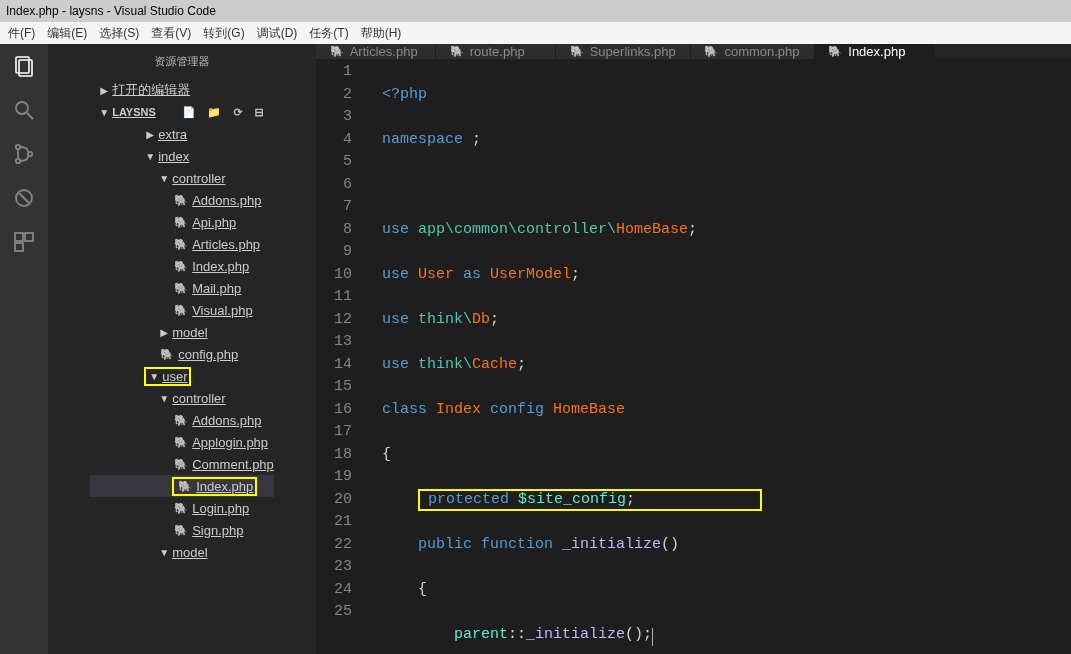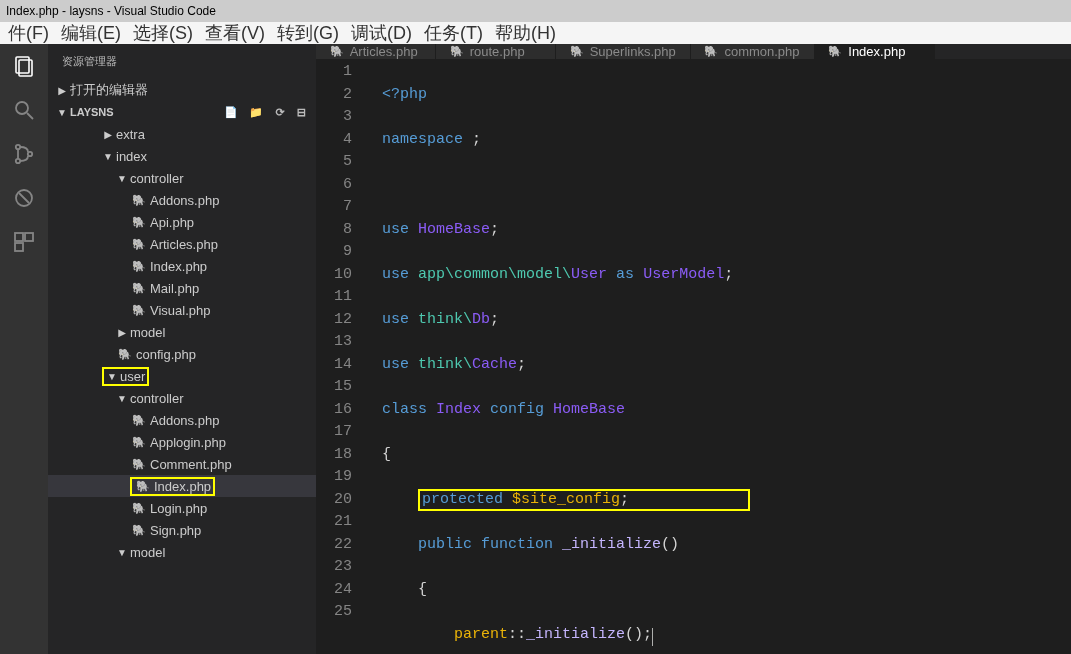--- a/index.html
+++ b/index.html
@@ -1,61 +1,61 @@
 <!DOCTYPE html>
 <html><head>
 <meta charset="utf-8">
 <style>
 * { margin: 0; padding: 0; box-sizing: border-box; }
 body { font-family: "Segoe UI", "Microsoft YaHei", sans-serif; font-size: 13px; background: #1e1e1e; color: #ccc; overflow: hidden; width: 1071px; height: 654px; }
 
 .title-bar { height: 22px; background: #ccc; color: #000; padding: 2px 6px; font-size: 12px; display: flex; align-items: center; }
-.menu-bar { height: 22px; background: #f5f5f5; color: #333; display: flex; align-items: center; padding: 0 4px; font-size: 18px; gap: 4px; }
+.menu-bar { height: 22px; background: #f5f5f5; color: #333; display: flex; align-items: center; padding: 0 4px; font-size: 12px; gap: 4px; }
 .menu-item { padding: 2px 4px; cursor: pointer; }
 
 .main { display: flex; height: calc(654px - 44px); }
 
 .activity-bar { width: 48px; background: #333; display: flex; flex-direction: column; align-items: center; padding-top: 8px; gap: 16px; }
 .activity-icon { width: 28px; height: 28px; display: flex; align-items: center; justify-content: center; color: #858585; cursor: pointer; }
 .activity-icon.active { color: #fff; }
 .activity-icon svg { width: 24px; height: 24px; }
 
-.sidebar { width: 268px; background: #252526; display: flex; flex-direction: column; }
+.sidebar { width: 268px; background: #252526; display: flex; flex-direction: column; align-items: center; }
 .sidebar-header { height: 35px; padding: 0 14px; display: flex; align-items: center; justify-content: space-between; font-size: 11px; color: #bbb; text-transform: uppercase; }
 .sidebar-actions { display: flex; gap: 12px; color: #bbb; }
 .tree { flex: 1; overflow: auto; font-size: 13px; color: #ccc; }
 .tree-row { display: flex; align-items: center; height: 22px; cursor: pointer; white-space: nowrap; }
 .tree-row.selected { background: #37373d; }
 .tree-row.header { font-weight: bold; text-transform: uppercase; font-size: 11px; color: #ccc; }
 .tree-arrow { width: 12px; display: inline-flex; justify-content: center; color: #ccc; font-size: 10px; }
 .tree-icon { width: 18px; display: inline-flex; justify-content: center; }
-.tree-label { padding-left: 2px; }
+.tree-label { padding-left: 2px; text-decoration: underline; }
 .php-icon { color: #8993be; font-size: 11px; }
 .hl-box { border: 2px solid yellow; display: inline-flex; align-items: center; padding: 0 2px; }
 
 .editor-area { flex: 1; display: flex; flex-direction: column; background: #1e1e1e; }
 .tab-bar { height: 35px; background: #252526; display: flex; align-items: stretch; }
 .tab { display: flex; align-items: center; padding: 0 14px; gap: 6px; color: #8a8a8a; background: #2d2d2d; border-right: 1px solid #1e1e1e; cursor: pointer; font-size: 13px; min-width: 120px; }
 .tab.active { background: #1e1e1e; color: #fff; }
 .tab-icon { color: #8993be; }
 
 .code-area { flex: 1; display: flex; font-family: Consolas, "Courier New", monospace; font-size: 15px; line-height: 22.5px; }
 .gutter { width: 54px; text-align: right; color: #858585; padding-right: 18px; padding-top: 2px; user-select: none; }
 .gutter div { height: 22.5px; }
 .code { flex: 1; padding-top: 2px; white-space: pre; color: #d4d4d4; position: relative; }
 .code-line { height: 22.5px; display: flex; align-items: flex-end; padding-left: 12px; }
 
 .tk-kw { color: #569cd6; }
 .tk-ns { color: #4ec9b0; }
 .tk-fn { color: #c4b5fd; }
-.tk-var { color: #eab308; }
+.tk-var { color: #5eead4; }
 .tk-pun { color: #d4d4d4; }
-.tk-cls { color: #8b5cf6; }
-
-.line-hl { border: 2px solid yellow; padding: 0 2px; display: inline-flex; align-items: center; height: 22px; margin-top: 47px; }
+.tk-cls { color: #f97316; }
+
+.line-hl { border: 2px solid yellow; padding: 0 8px; display: inline-flex; align-items: center; height: 22px; margin-top: 47px; }
 .cursor { display: inline-block; width: 1px; height: 18px; background: #aeafad; vertical-align: middle; }
 </style>
 </head>
 <body>
 
 <div class="title-bar">
   <span>Index.php - laysns - Visual Studio Code</span>
 </div>
 
 <div class="menu-bar">
@@ -264,22 +264,22 @@
           <div>21</div>
           <div>22</div>
           <div>23</div>
           <div>24</div>
           <div>25</div>
         </div>
       <div class="code">
 <div class="code-line"><span class="tk-kw">&lt;?php</span></div>
 <div class="code-line"><span class="tk-kw">namespace</span>&nbsp;<span class="tk-pun">;</span></div>
 <div class="code-line"></div>
-<div class="code-line"><span class="tk-kw">use</span>&nbsp;<span class="tk-cls">HomeBase</span><span class="tk-pun">;</span></div>
-<div class="code-line"><span class="tk-kw">use</span>&nbsp;<span class="tk-ns">app\common\model\</span><span class="tk-cls">User</span>&nbsp;<span class="tk-kw">as</span>&nbsp;<span class="tk-cls">UserModel</span><span class="tk-pun">;</span></div>
+<div class="code-line"><span class="tk-kw">use</span>&nbsp;<span class="tk-ns">app\common\controller\</span><span class="tk-cls">HomeBase</span><span class="tk-pun">;</span></div>
+<div class="code-line"><span class="tk-kw">use</span>&nbsp;<span class="tk-cls">User</span>&nbsp;<span class="tk-kw">as</span>&nbsp;<span class="tk-cls">UserModel</span><span class="tk-pun">;</span></div>
 <div class="code-line"><span class="tk-kw">use</span>&nbsp;<span class="tk-ns">think\</span><span class="tk-cls">Db</span><span class="tk-pun">;</span></div>
 <div class="code-line"><span class="tk-kw">use</span>&nbsp;<span class="tk-ns">think\</span><span class="tk-cls">Cache</span><span class="tk-pun">;</span></div>
 <div class="code-line"><span class="tk-kw">class</span>&nbsp;<span class="tk-cls">Index</span>&nbsp;<span class="tk-kw">config</span>&nbsp;<span class="tk-cls">HomeBase</span></div>
 <div class="code-line"><span class="tk-pun">{</span></div>
 <div class="code-line">&nbsp;&nbsp;&nbsp;&nbsp;<span class="line-hl"><span class="tk-kw">protected</span>&nbsp;<span class="tk-var">$site_config</span><span class="tk-pun">;</span>&nbsp;&nbsp;&nbsp;&nbsp;&nbsp;&nbsp;&nbsp;&nbsp;&nbsp;&nbsp;&nbsp;&nbsp;&nbsp;</span></div>
 <div class="code-line">&nbsp;&nbsp;&nbsp;&nbsp;<span class="tk-kw">public</span>&nbsp;<span class="tk-kw">function</span>&nbsp;<span class="tk-fn">_initialize</span><span class="tk-pun">()</span></div>
 <div class="code-line">&nbsp;&nbsp;&nbsp;&nbsp;<span class="tk-pun">{</span></div>
 <div class="code-line">&nbsp;&nbsp;&nbsp;&nbsp;&nbsp;&nbsp;&nbsp;&nbsp;<span class="tk-var">parent</span><span class="tk-pun">::</span><span class="tk-fn">_initialize</span><span class="tk-pun">();</span><span class="cursor"></span></div>
 
 

